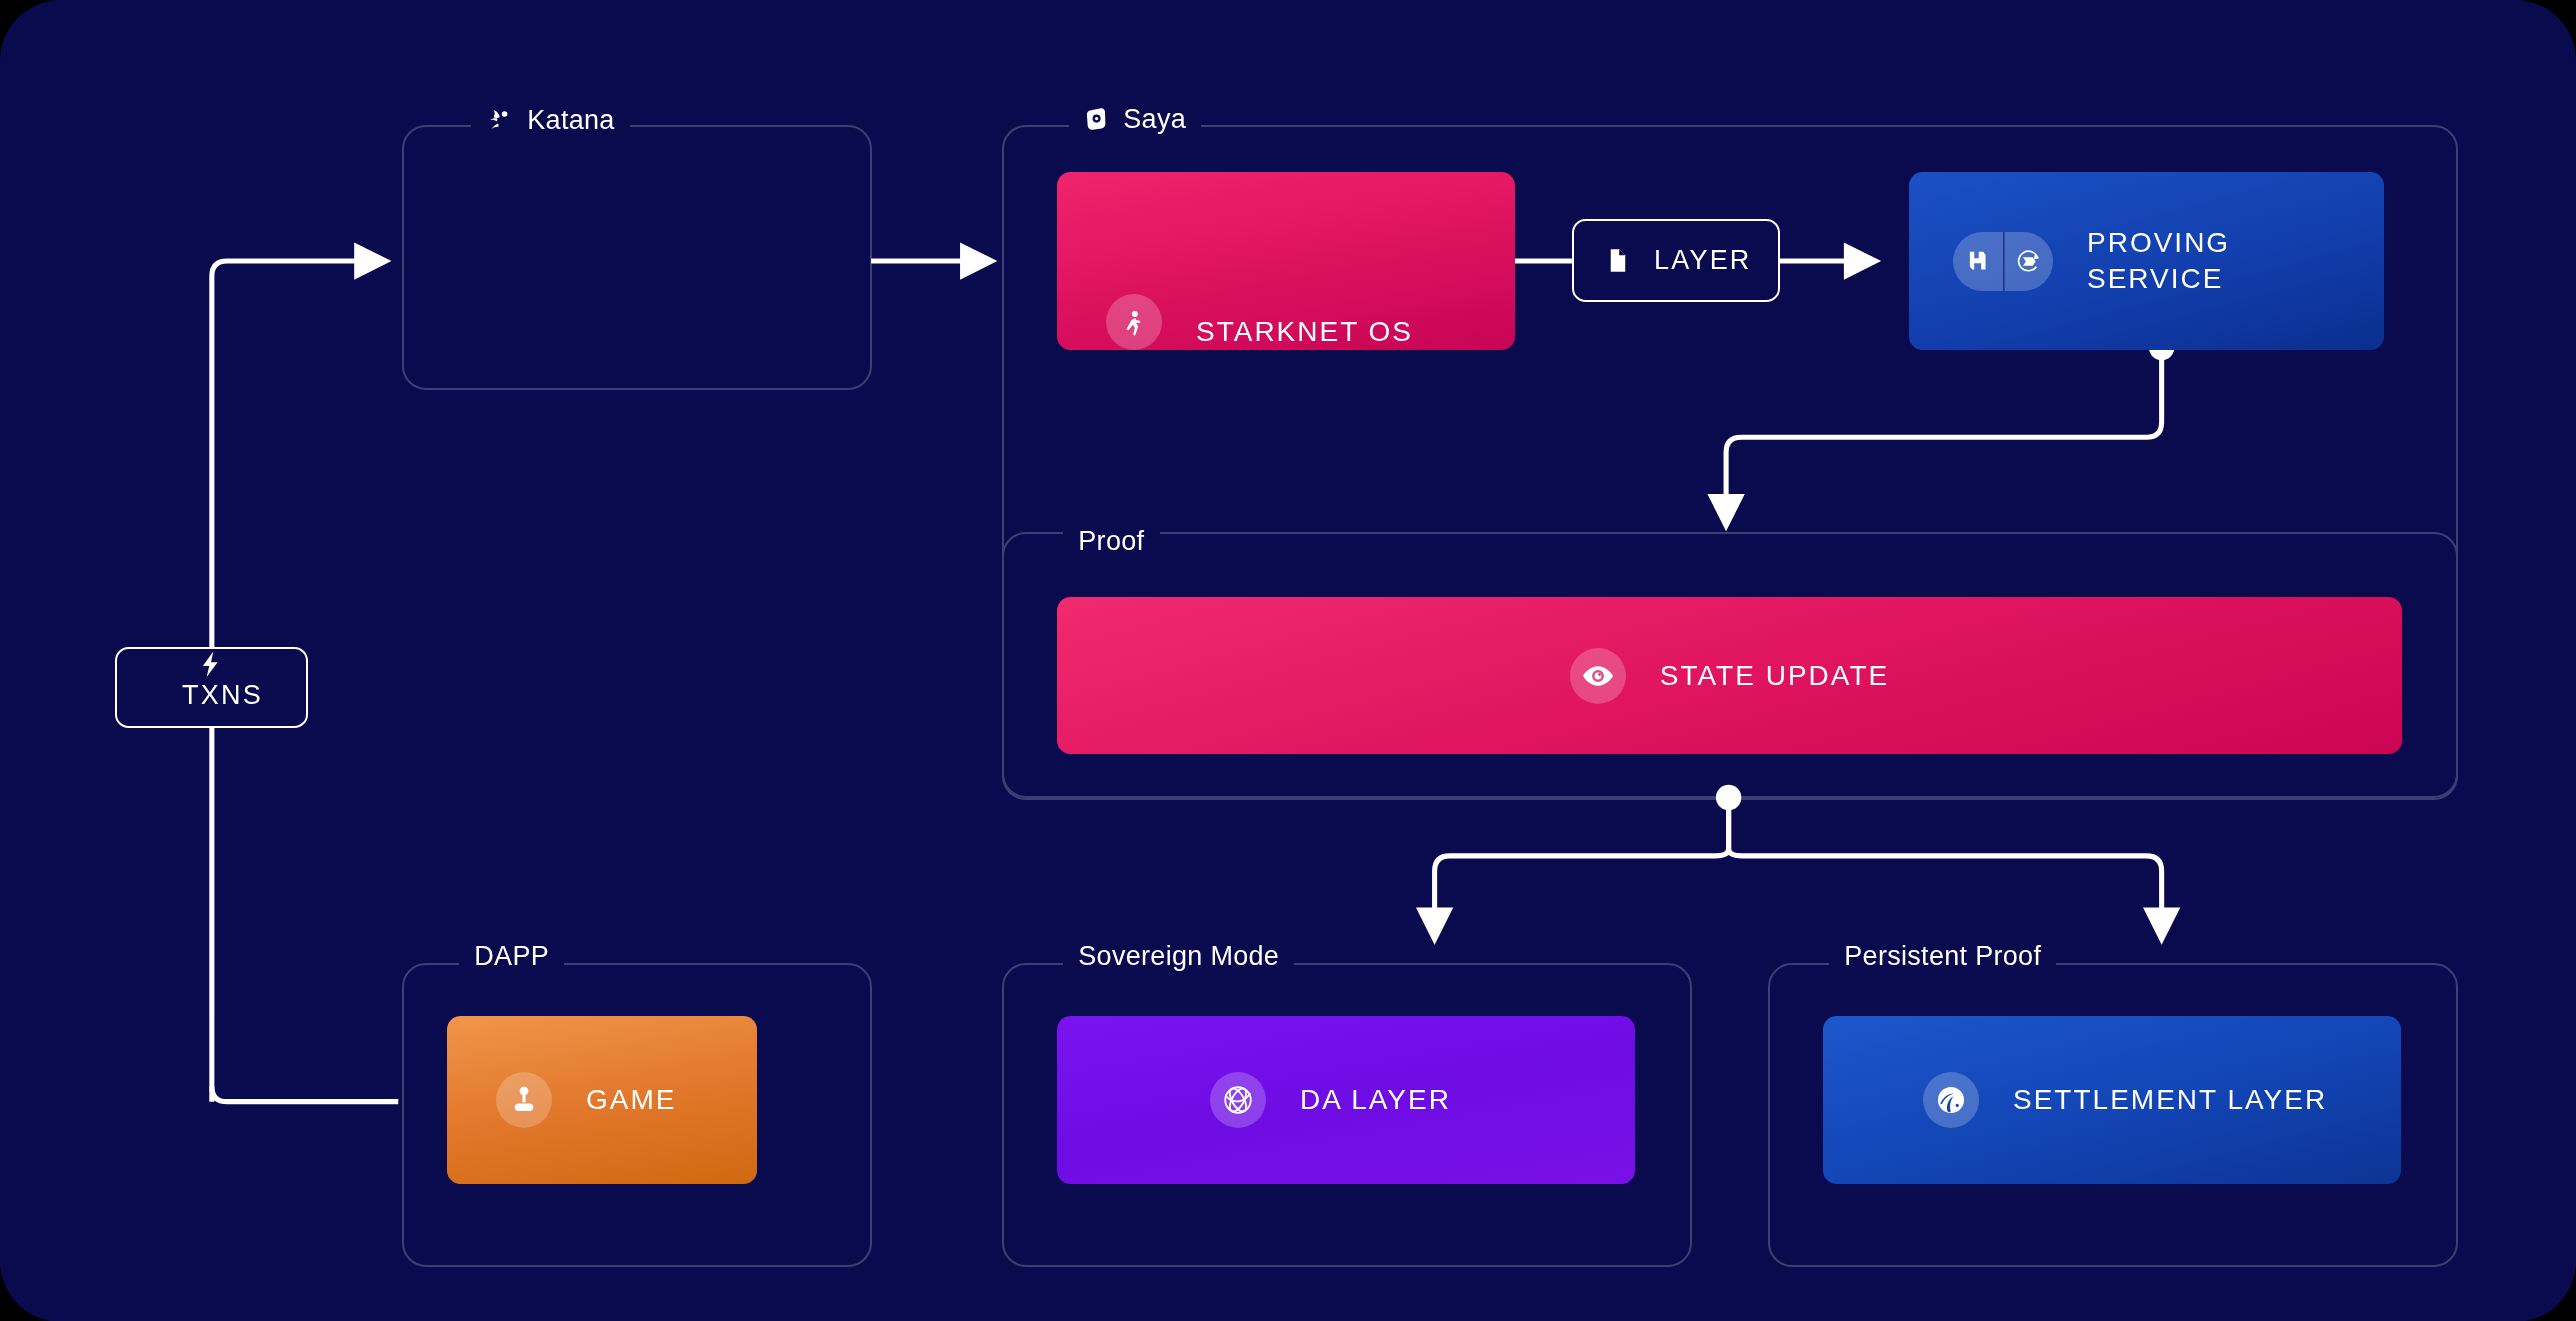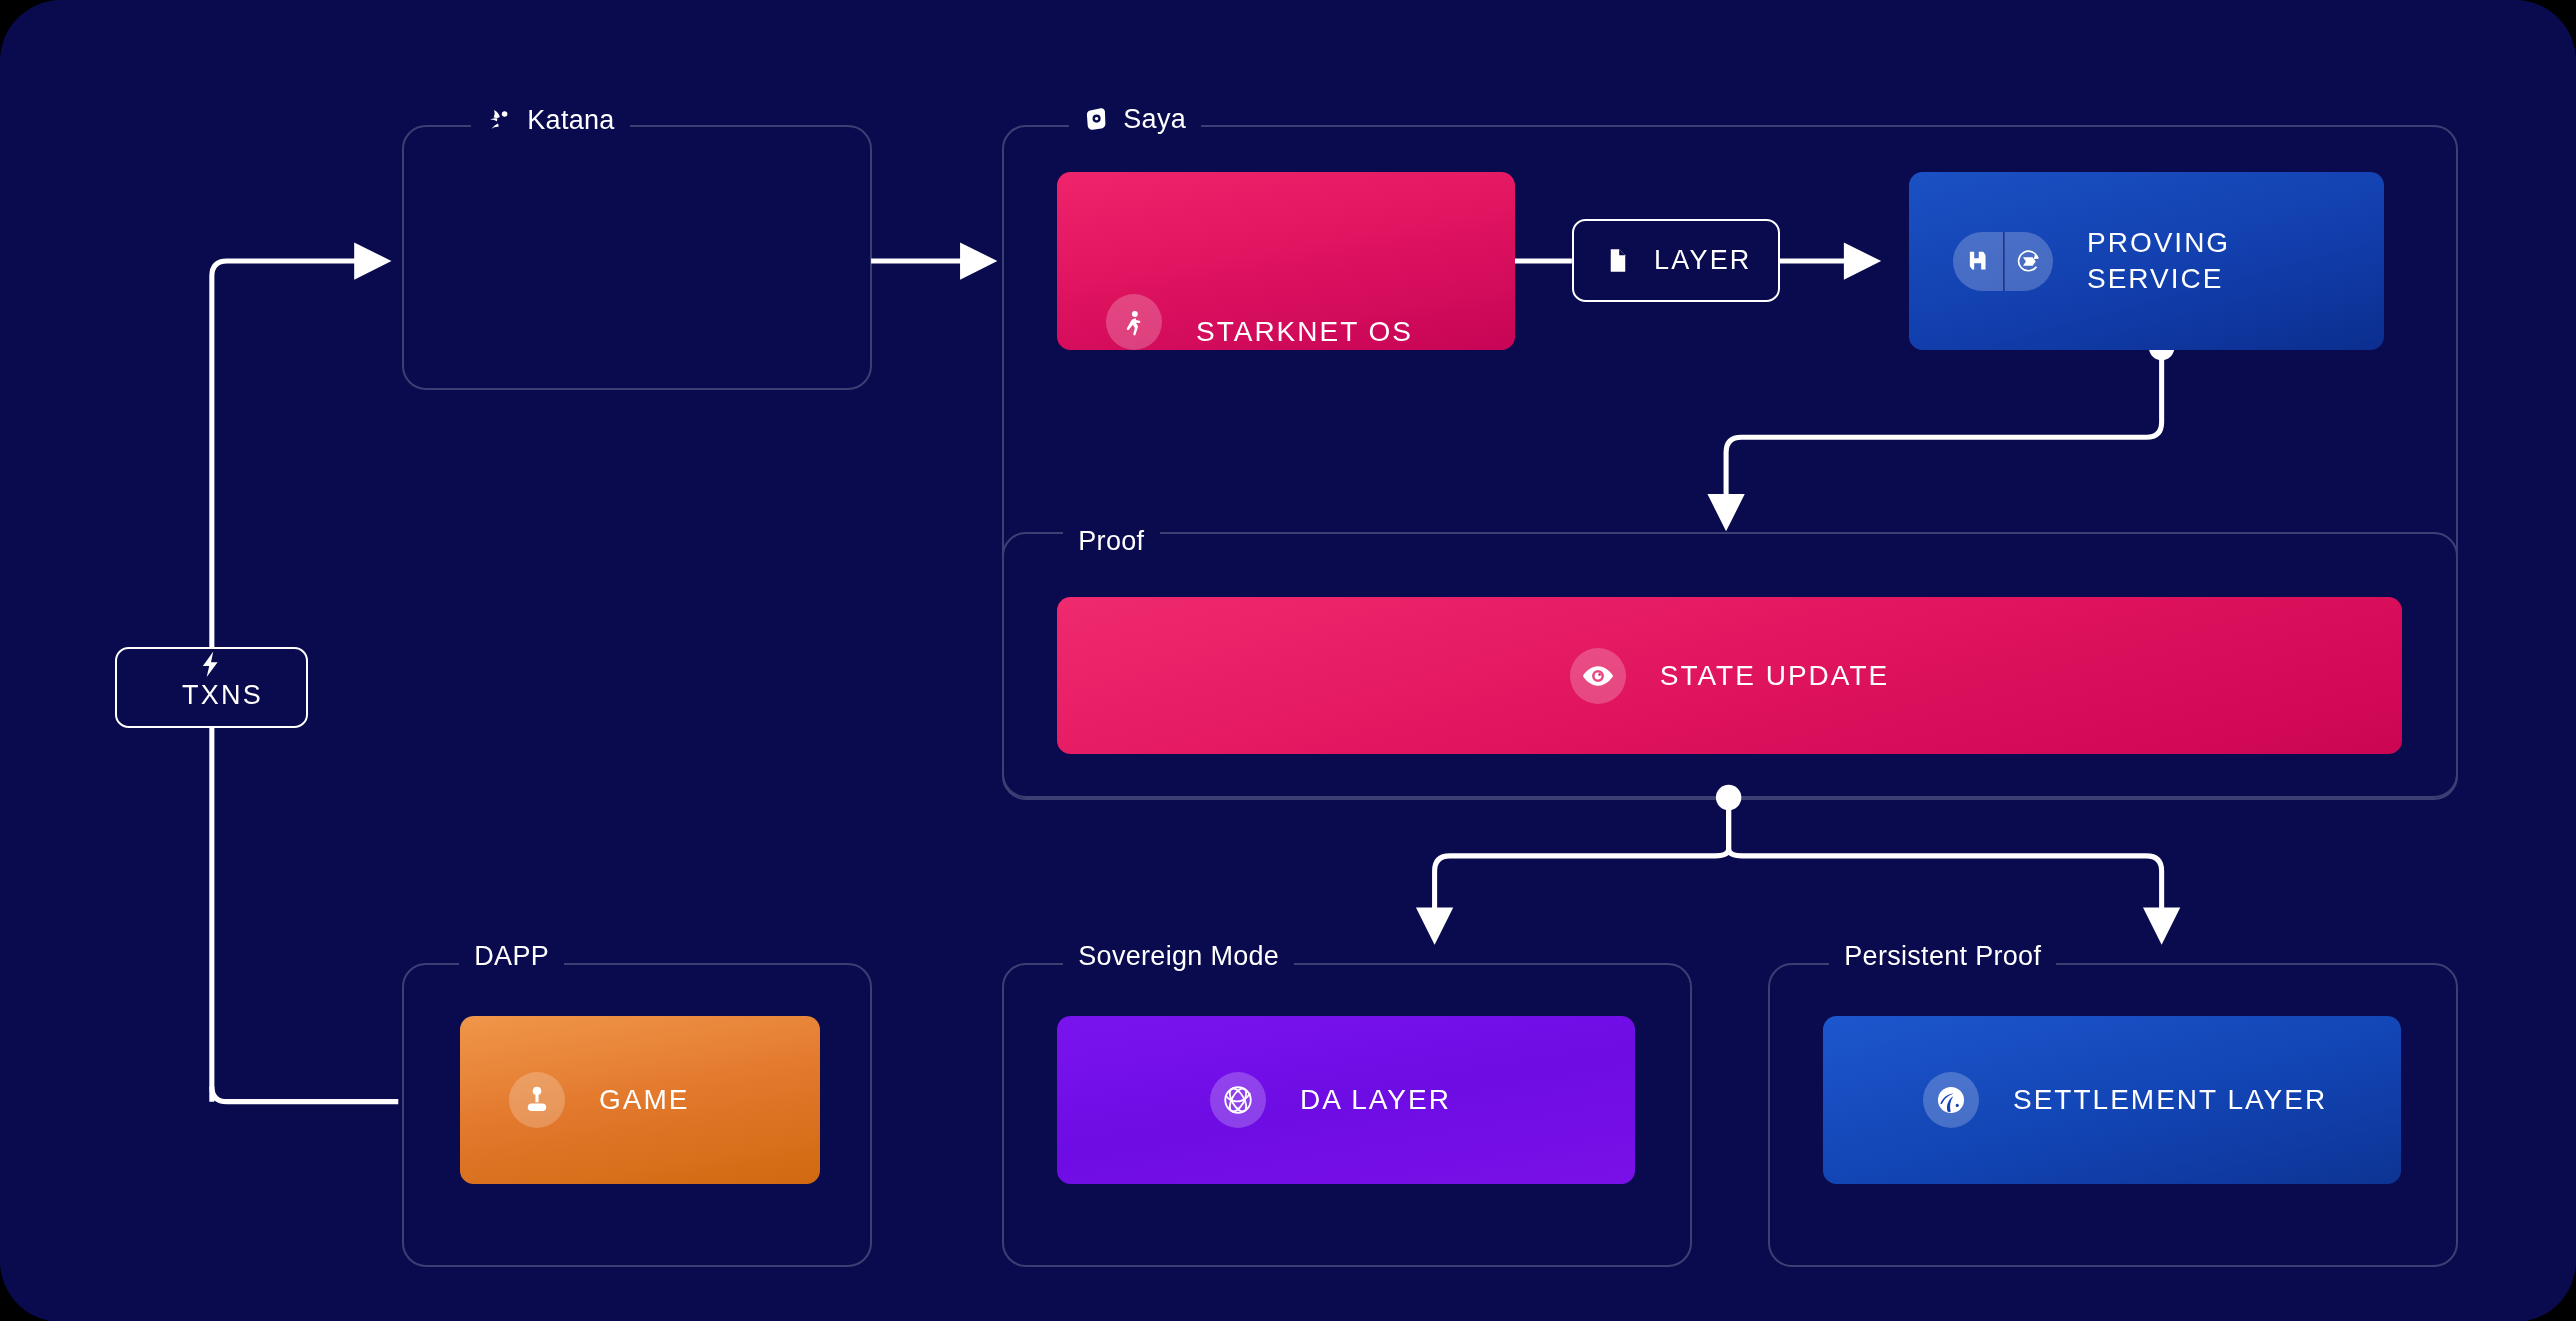--- a/index.html
+++ b/index.html
@@ -179,21 +179,21 @@
           <path fill="none" stroke="#fff" stroke-width="1.5" d="M20.3 9.2A8.7 8.7 0 1 0 19 16.6"></path>
           <path fill="#fff" d="M17.2 5.6 21.4 9l-4.7 1.1 1-4.5z"></path>
           <path fill="#fff" d="M7.1 8.3h8.6l2.7 3.7-2.7 3.7H7.1l2.6-3.7L7.1 8.3z"></path>
         </svg>
       </span>
     </span>
     <span class="card-label" style="white-space:pre-line;">PROVING
 SERVICE</span>
   </div>
 
-  <div class="card c-game" style="left:460px;top:1016px;width:360px;height:168px;z-index:5;">
+  <div class="card c-game" style="left:447px;top:1016px;width:310px;height:168px;z-index:5;">
     <span class="badge">
       <svg width="34" height="34" viewBox="0 0 24 24">
         <path fill="#fff" d="M12 2.6a3 3 0 0 0-1.1 5.8v5.1h2.2V8.4A3 3 0 0 0 12 2.6z"></path>
         <rect fill="#fff" x="5.5" y="14.4" width="13" height="5.4" rx="2.7"></rect>
       </svg>
     </span>
     <span class="card-label">GAME</span>
   </div>
 
   <div class="card c-da" style="left:1057px;top:1016px;width:578px;height:168px;z-index:5;padding-left:153px;">

